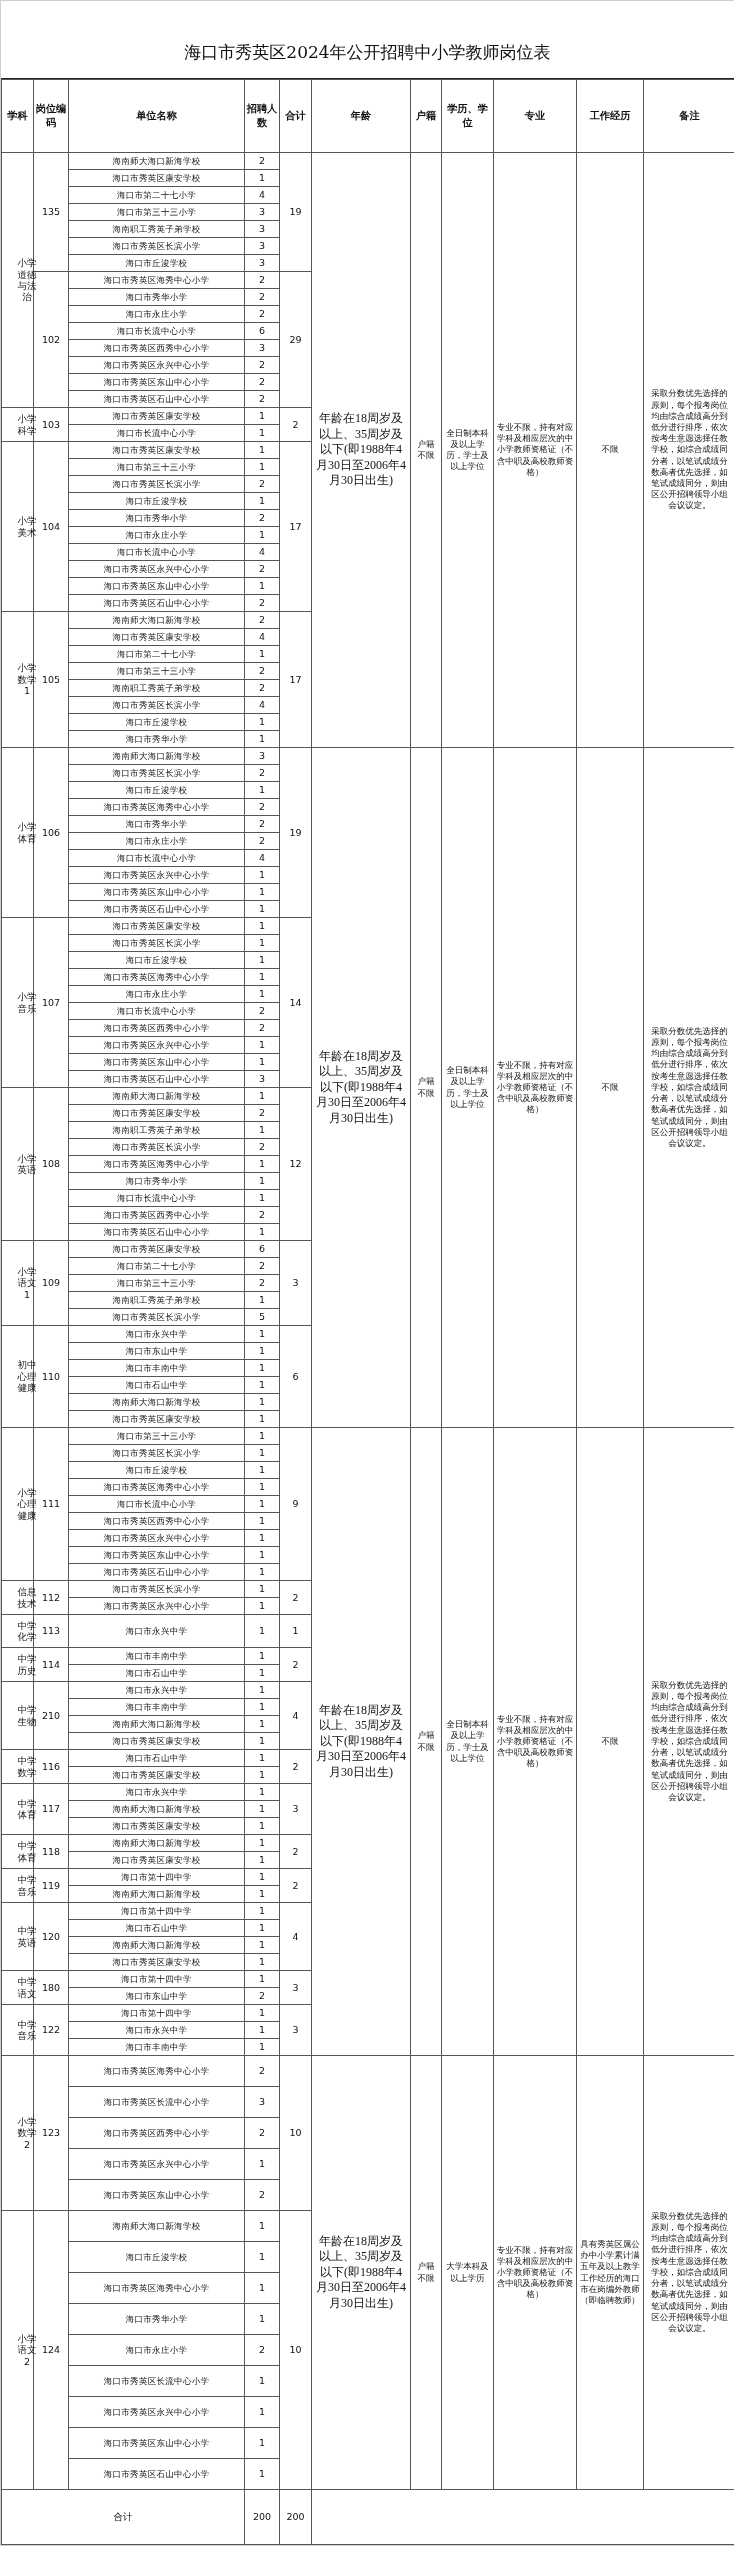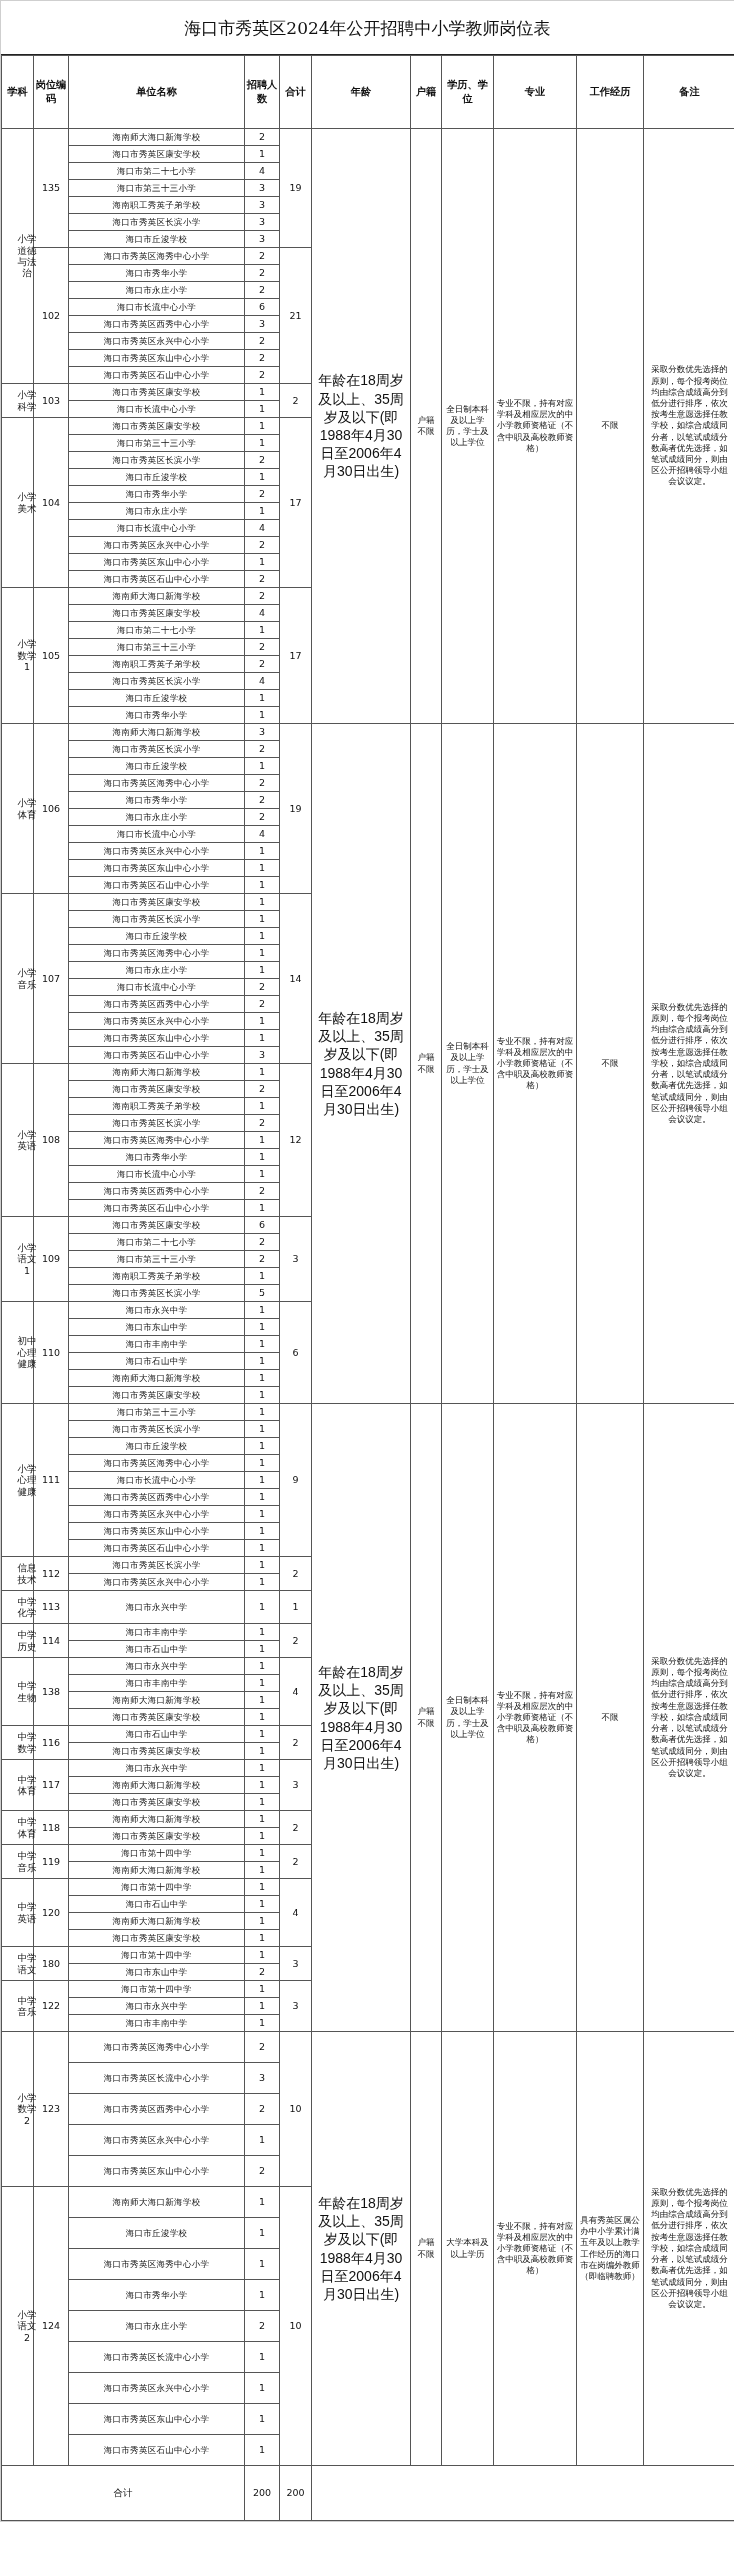--- a/index.html
+++ b/index.html
@@ -4,32 +4,33 @@
 <style>
   * { box-sizing: border-box; margin: 0; padding: 0; }
   html, body { width: 735px; background: #ffffff; }
   body { font-family: "DejaVu Sans", "Liberation Sans", sans-serif; color: #111; }
   .page { width: 735px; border: 0.7px solid #cfcfcf; }
   .title {
     height: 54px; line-height: 54px; text-align: center;
     font-family: "DejaVu Serif", "Liberation Serif", serif;
     font-size: 17px; letter-spacing: 0px; color: #111;
     border-bottom: 1.4px solid #222;
+    margin-top: 24px;
   }
   table { width: 735px; border-collapse: collapse; table-layout: fixed; }
   th, td {
     border: 0.7px solid #555; text-align: center; vertical-align: middle;
     font-size: 8.5px; line-height: 1.25; padding: 0 1.4px; font-weight: normal;
   }
   th { font-family: "DejaVu Serif", "Liberation Serif", serif; font-weight: bold; font-size: 10.2px; height: 73px; line-height: 1.35; }
   td.unit { font-size: 8.5px; letter-spacing: 0.3px; }
   td.subj { font-size: 9.5px; line-height: 1.2; padding: 0 14px; }
   td.code, td.total, td.count { font-size: 9.5px; font-family: "DejaVu Sans", sans-serif; }
   td.merged { font-size: 8.5px; line-height: 1.3; padding: 0 2.7px; }
-  td.merged.age { font-family: Liberation Sans, sans-serif; font-size: 14px; }
+  td.merged.age { font-family: Liberation Serif, serif; font-size: 12px; }
   td.notes { text-align: center; padding: 0 4.1px; font-size: 8.5px; line-height: 1.32; }
   tr.r-std td { height: 17px; }
   tr.r-tall td { height: 31px; }
   tr.footer td { height: 55px; font-size: 9.5px; }
   .subject-text { display: inline-block; width: 2.3em; word-break: break-all; }
 </style>
 </head>
 <body>
 
 <div class="page">
@@ -98,21 +99,21 @@
           <td class="count">3</td>
         </tr>
         <tr class="r-std">
           <td class="unit">海口市丘浚学校</td>
           <td class="count">3</td>
         </tr>
         <tr class="r-std">
           <td class="code" rowspan="8">102</td>
           <td class="unit">海口市秀英区海秀中心小学</td>
           <td class="count">2</td>
-          <td class="total" rowspan="8">21</td>
+          <td class="total" rowspan="8">29</td>
         </tr>
         <tr class="r-std">
           <td class="unit">海口市秀华小学</td>
           <td class="count">2</td>
         </tr>
         <tr class="r-std">
           <td class="unit">海口市永庄小学</td>
           <td class="count">2</td>
         </tr>
         <tr class="r-std">
@@ -474,21 +475,21 @@
           <td class="unit">海口市丰南中学</td>
           <td class="count">1</td>
           <td class="total" rowspan="2">2</td>
         </tr>
         <tr class="r-std">
           <td class="unit">海口市石山中学</td>
           <td class="count">1</td>
         </tr>
         <tr class="r-std">
           <td class="subj" rowspan="4"><span class="subject-text">中学生物</span></td>
-          <td class="code" rowspan="4">138</td>
+          <td class="code" rowspan="4">210</td>
           <td class="unit">海口市永兴中学</td>
           <td class="count">1</td>
           <td class="total" rowspan="4">4</td>
         </tr>
         <tr class="r-std">
           <td class="unit">海口市丰南中学</td>
           <td class="count">1</td>
         </tr>
         <tr class="r-std">
           <td class="unit">海南师大海口新海学校</td>

